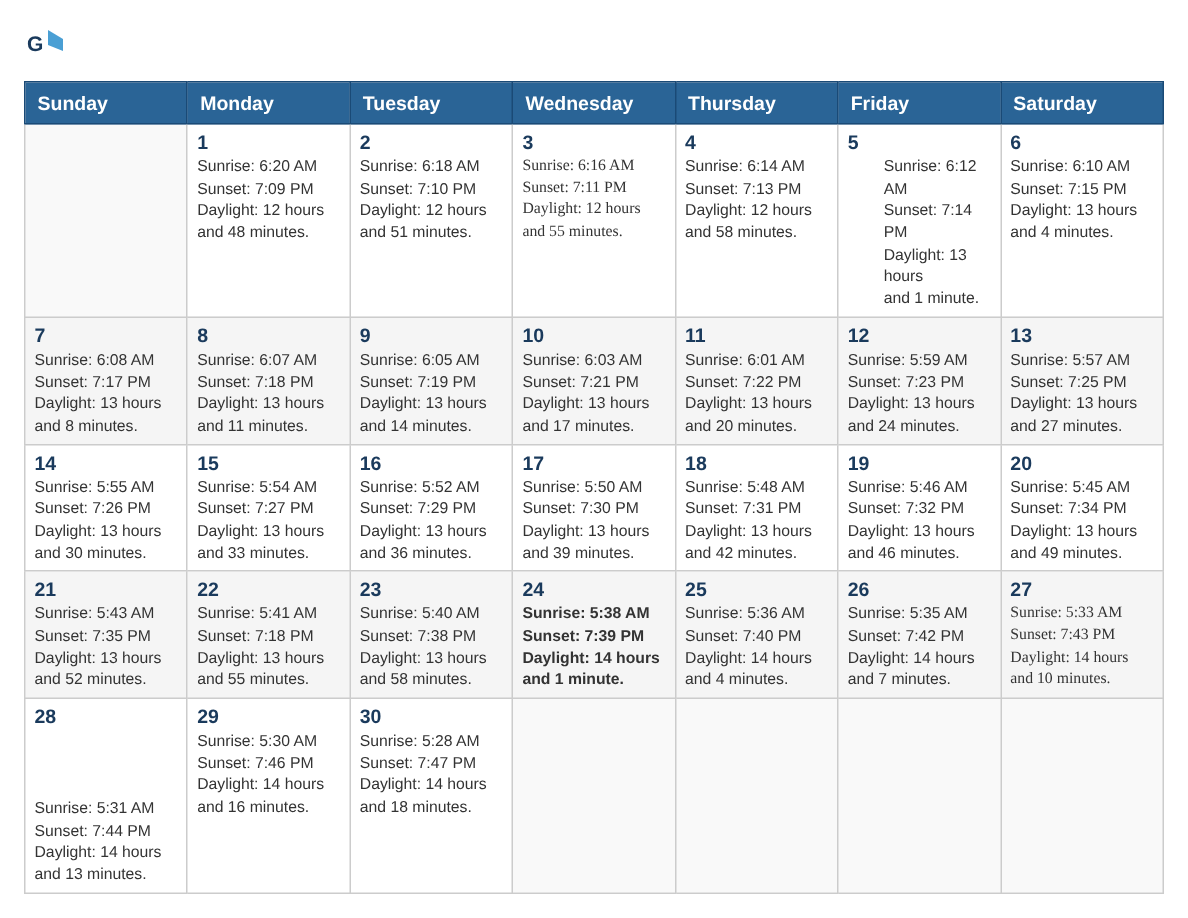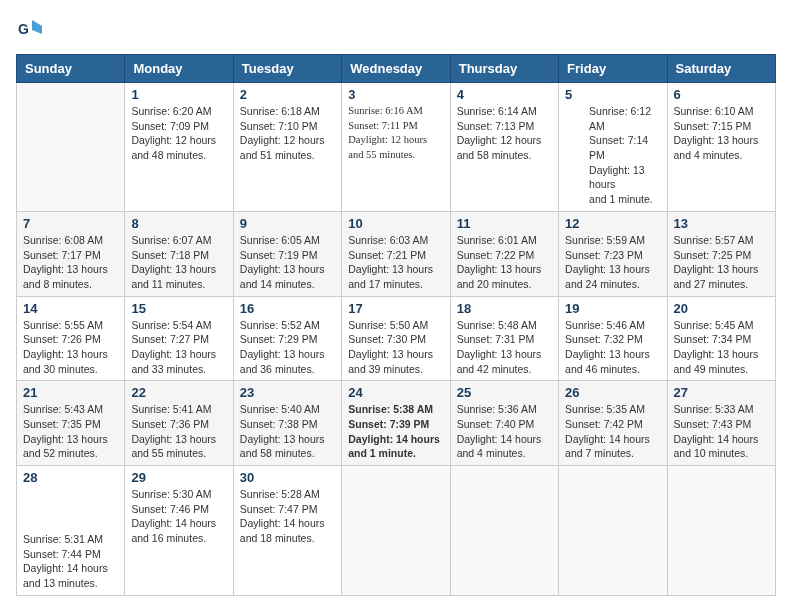--- a/index.html
+++ b/index.html
@@ -278,21 +278,21 @@
         <td>
           <span class="day-num">21</span>
           <div class="day-detail" style="white-space: pre-line;">Sunrise: 5:43 AM
 Sunset: 7:35 PM
 Daylight: 13 hours
 and 52 minutes.</div>
         </td>
         <td>
           <span class="day-num">22</span>
           <div class="day-detail" style="white-space: pre-line;">Sunrise: 5:41 AM
-Sunset: 7:36 PM
+Sunset: 7:18 PM
 Daylight: 13 hours
 and 55 minutes.</div>
         </td>
         <td>
           <span class="day-num">23</span>
           <div class="day-detail" style="white-space: pre-line;">Sunrise: 5:40 AM
 Sunset: 7:38 PM
 Daylight: 13 hours
 and 58 minutes.</div>
         </td>
@@ -312,21 +312,21 @@
         </td>
         <td>
           <span class="day-num">26</span>
           <div class="day-detail" style="white-space: pre-line;">Sunrise: 5:35 AM
 Sunset: 7:42 PM
 Daylight: 14 hours
 and 7 minutes.</div>
         </td>
         <td>
           <span class="day-num">27</span>
-          <div class="day-detail" style="white-space: pre-line;">Sunrise: 5:33 AM
+          <div class="day-detail" style="white-space: pre-line; font-family: Liberation Serif, serif;">Sunrise: 5:33 AM
 Sunset: 7:43 PM
 Daylight: 14 hours
 and 10 minutes.</div>
         </td>
       </tr>
       <tr class="week-row">
         <td>
           <span class="day-num">28</span>
           <div class="day-detail" style="white-space: pre-line; margin-top: 47px;">Sunrise: 5:31 AM
 Sunset: 7:44 PM

